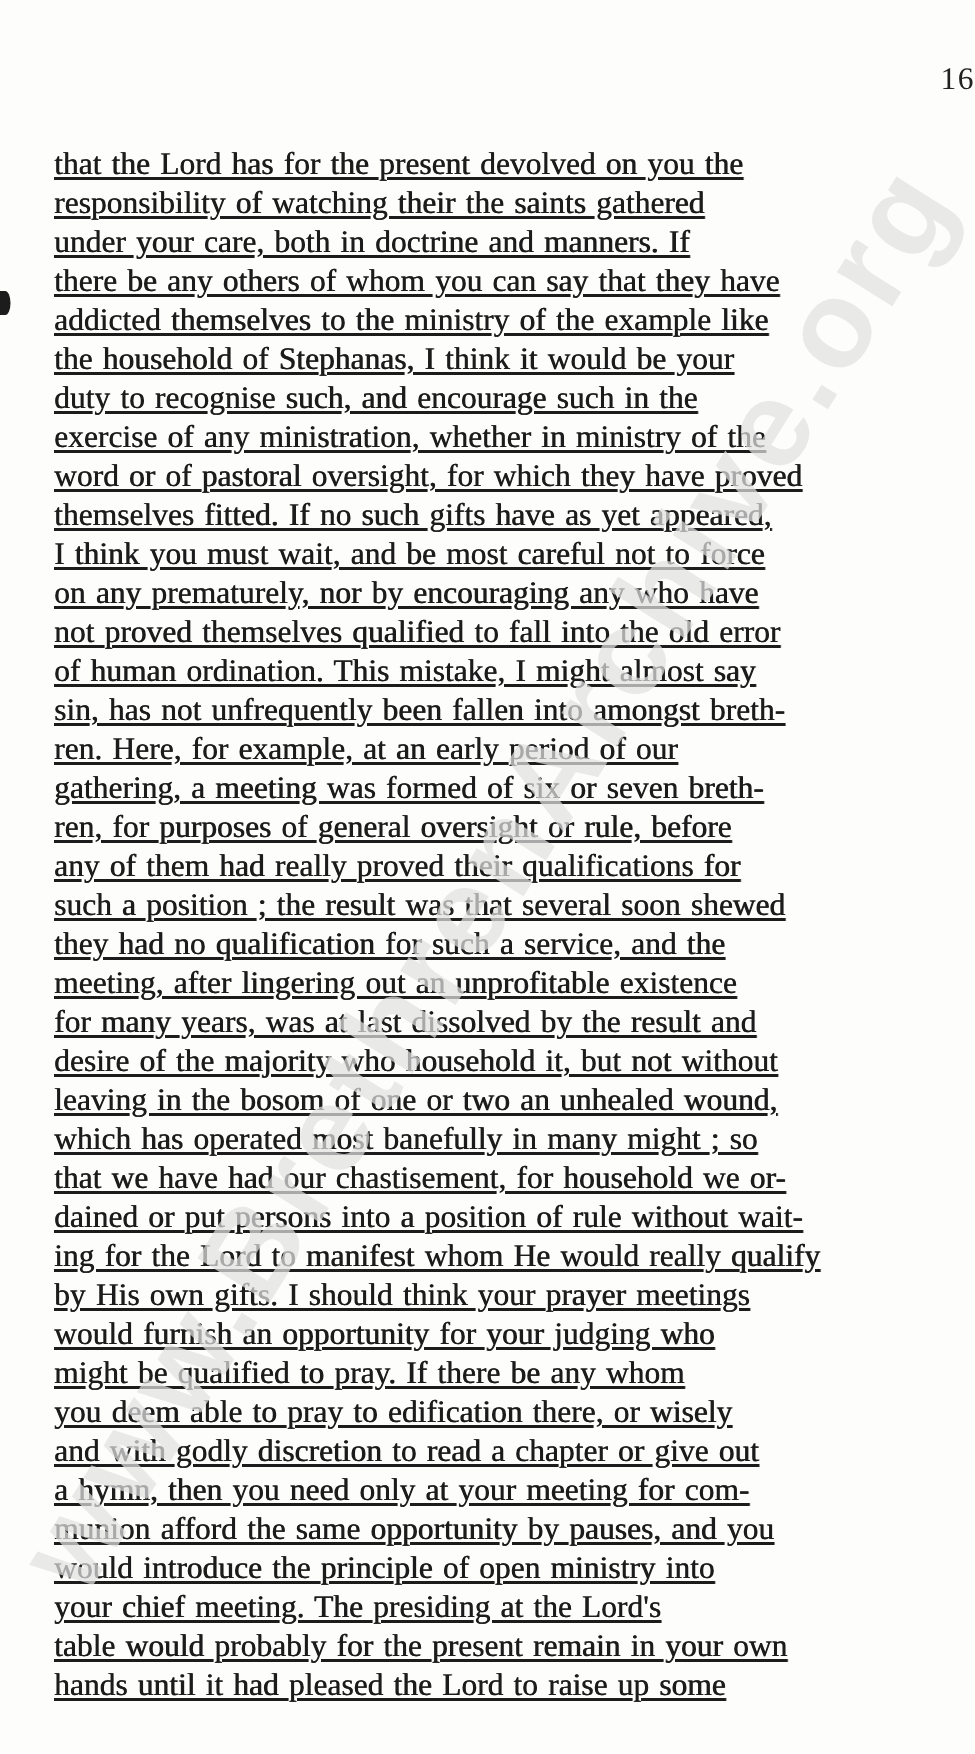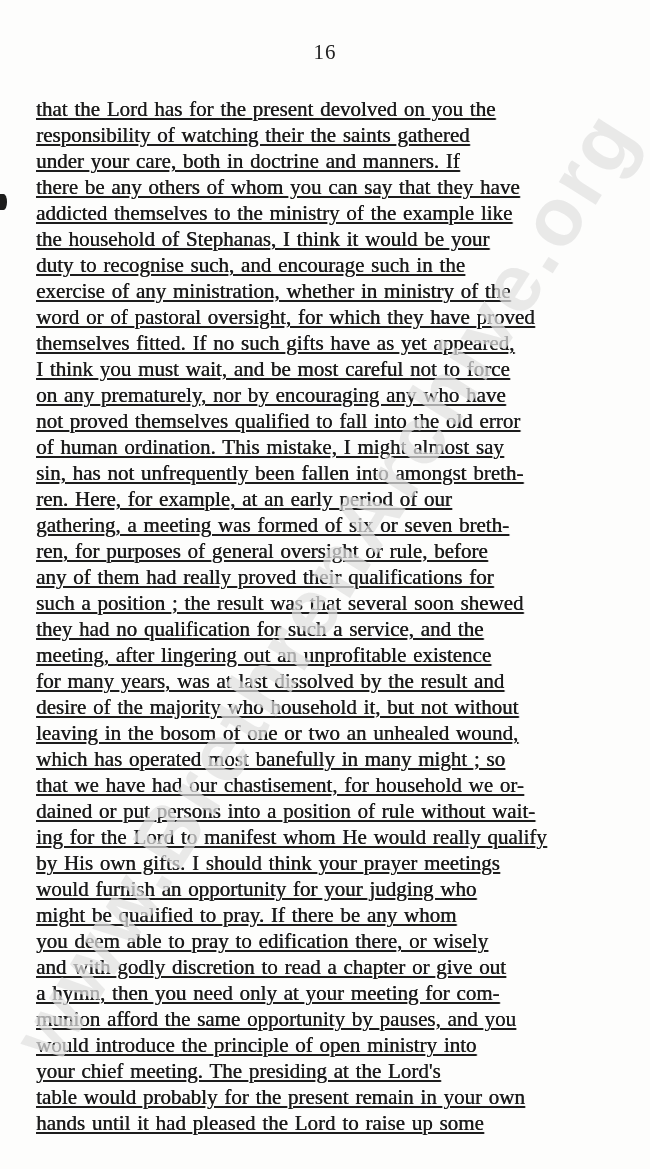--- a/index.html
+++ b/index.html
@@ -14,21 +14,21 @@
     background: #fdfdfc;
     overflow: hidden;
     font-family: "Liberation Serif", serif;
     color: #1c1c1c;
   }
   .page-number {
     position: absolute;
     top: 40px;
     left: 0;
     right: 0;
-    text-align: center;
+    text-align: right;
     font-size: 21px;
     letter-spacing: 1px;
     color: #222;
   }
   .text-block {
     position: absolute;
     top: 96px;
     left: 36px;
     width: 578px;
     text-decoration: underline;

